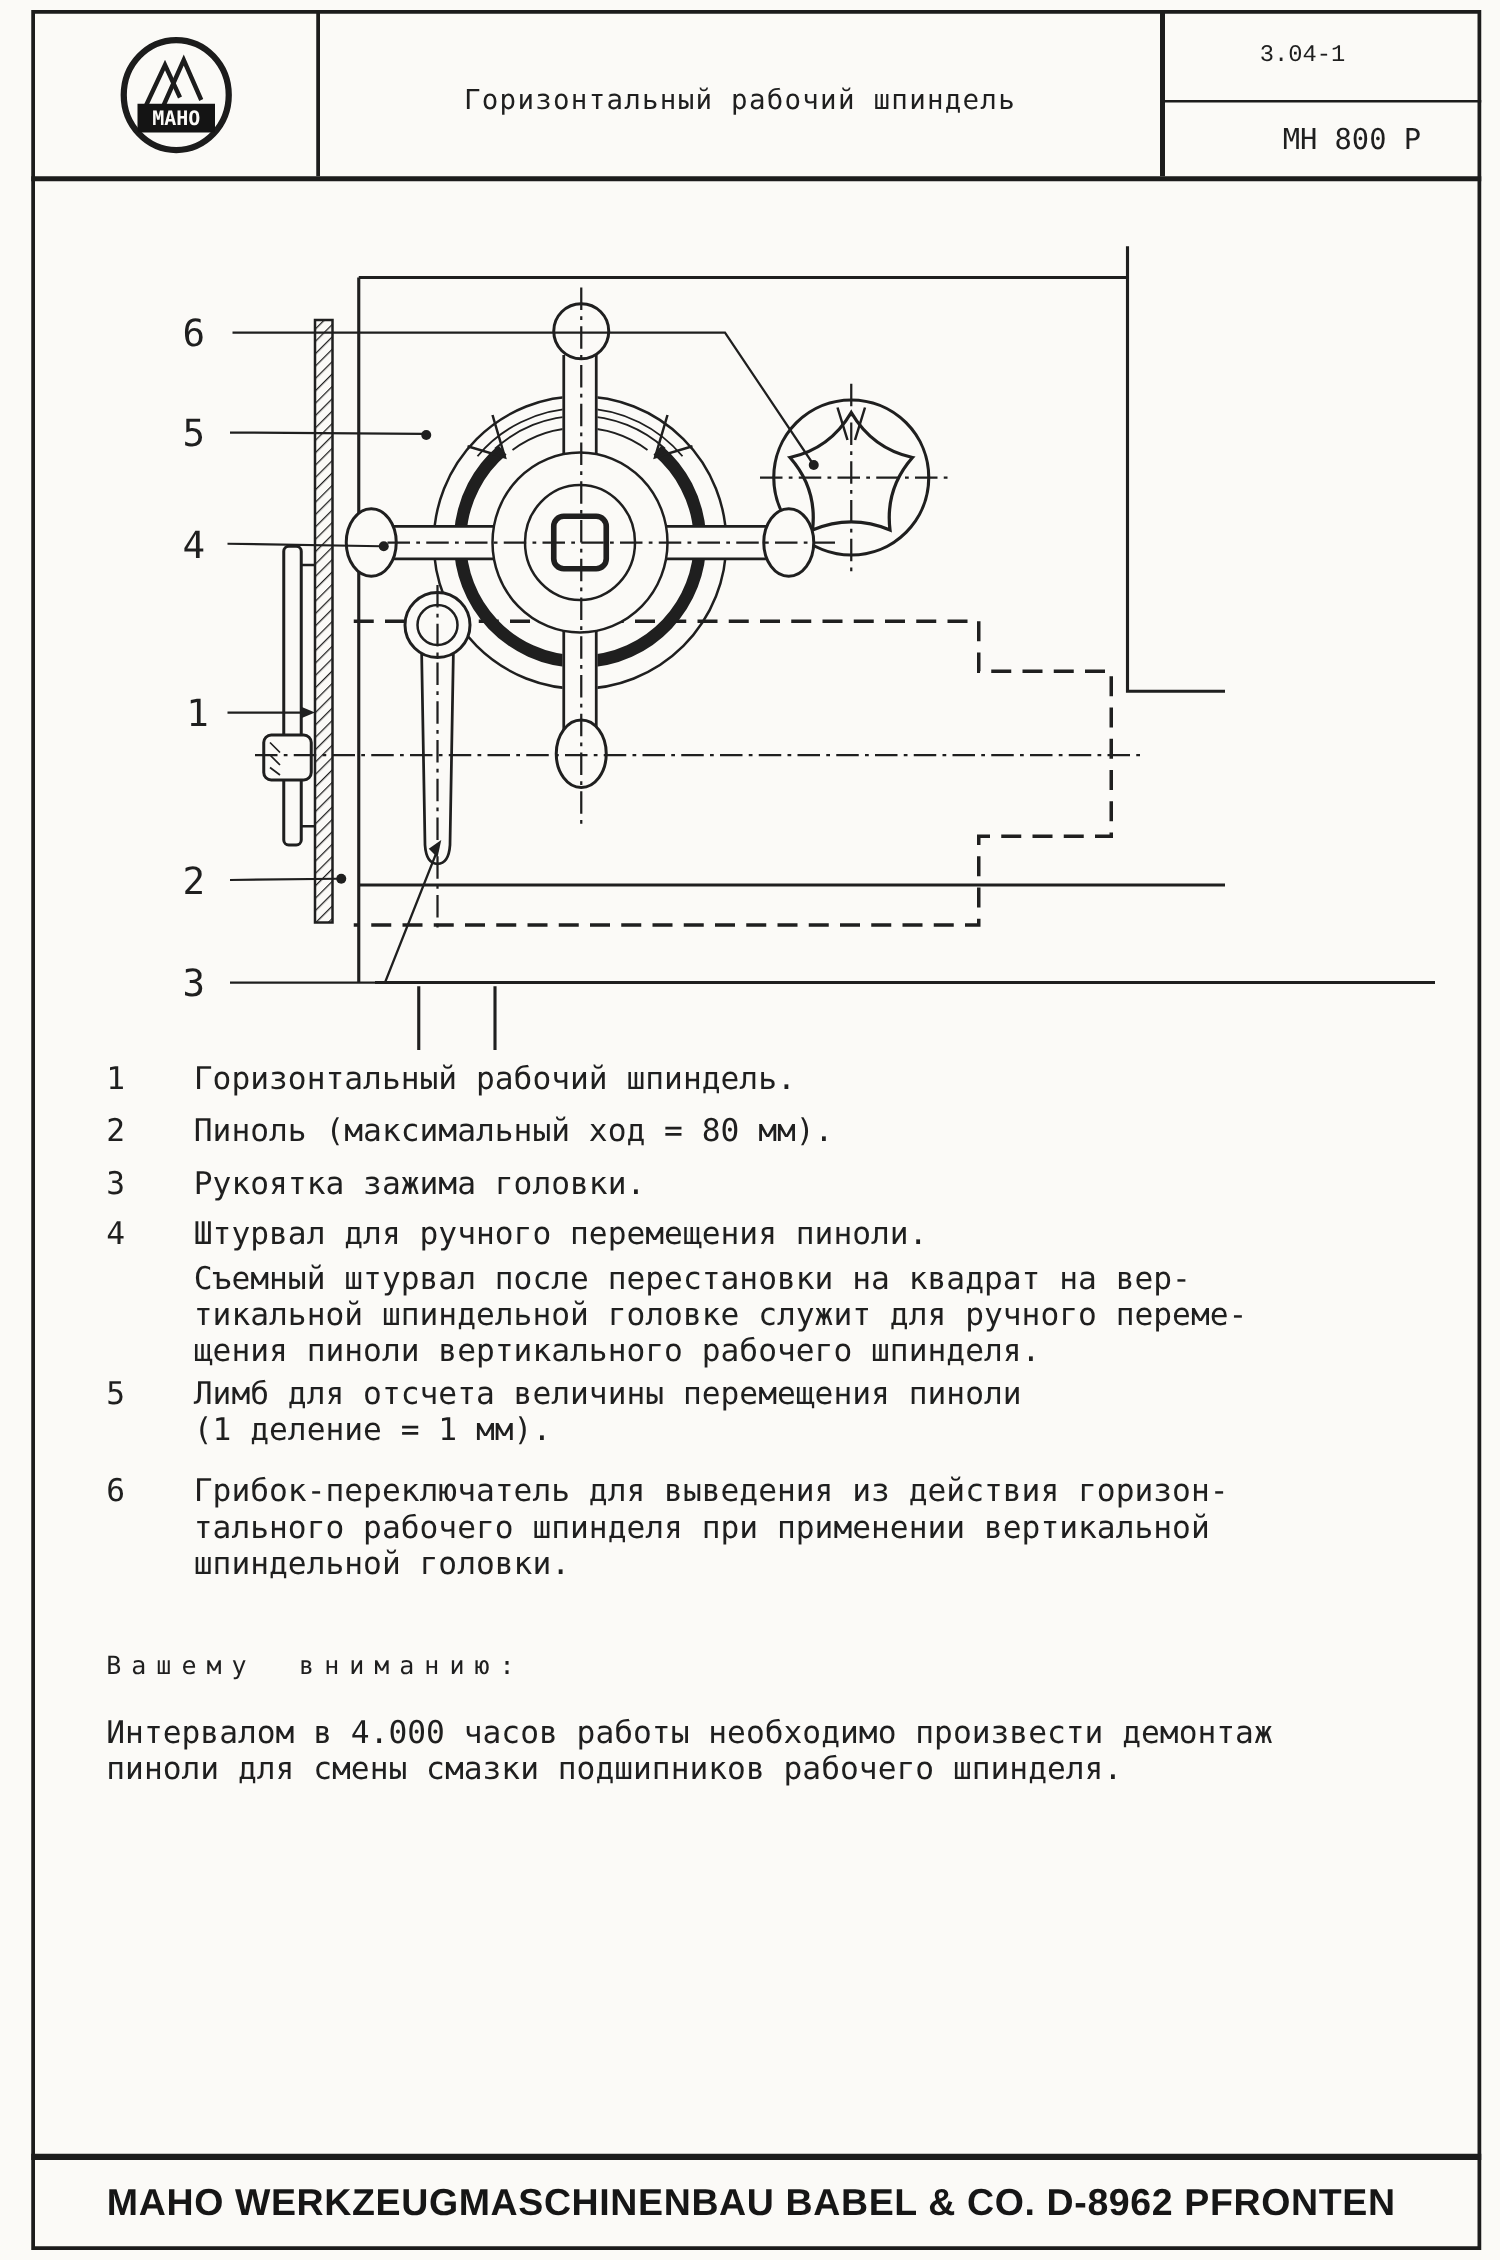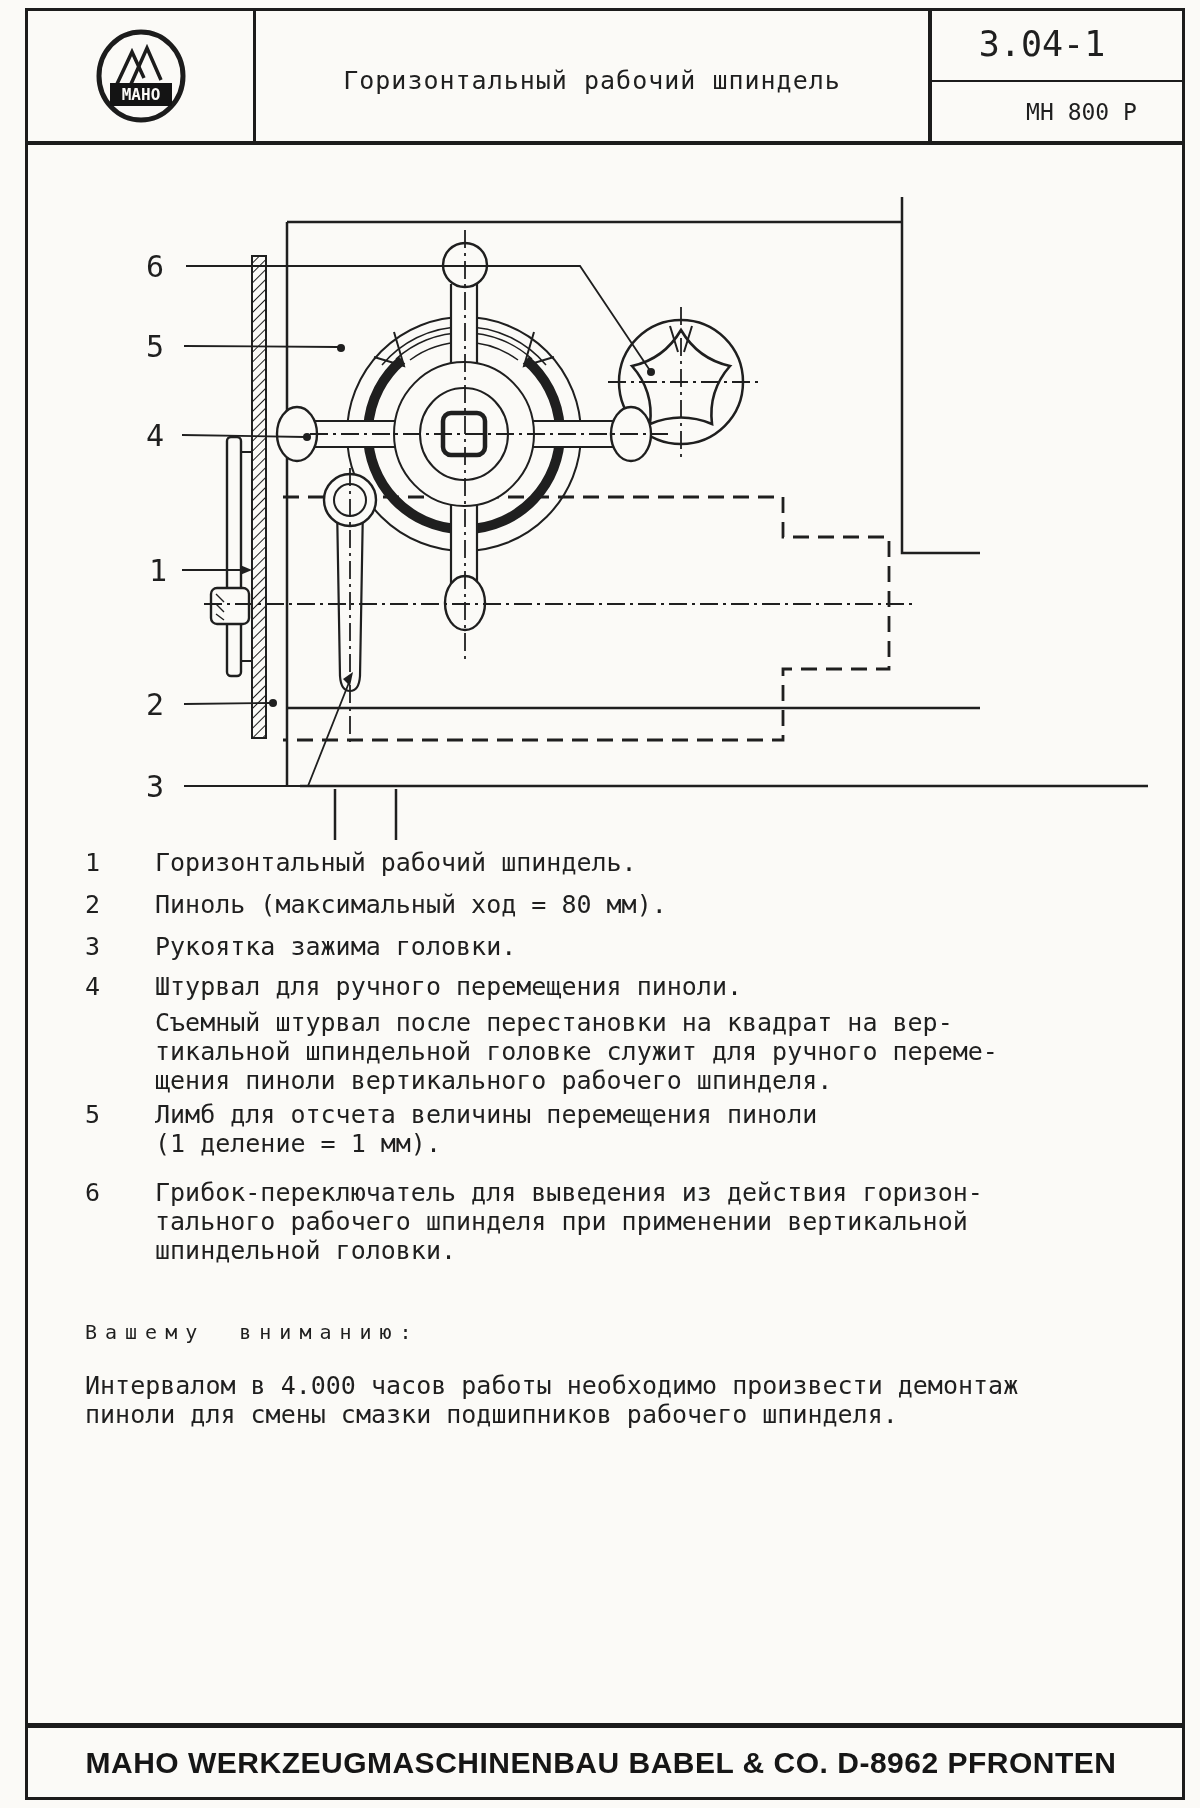--- a/index.html
+++ b/index.html
@@ -6,22 +6,22 @@
   #page{position:relative;width:1200px;height:1808px;background:#fbfaf7;overflow:hidden;
         font-family:"DejaVu Sans Mono","Liberation Mono",monospace;color:#1f1f1f;}
   .abs{position:absolute;}
   #page-border{left:25px;top:8px;width:1160px;height:1792px;border:3.5px solid #1c1c1c;box-sizing:border-box;}
   #header-sep{left:25px;top:141px;width:1160px;height:4px;background:#1c1c1c;}
   #v-div-logo{left:253px;top:8px;width:3px;height:133px;background:#1c1c1c;}
   #v-div-num{left:928px;top:8px;width:4px;height:133px;background:#1c1c1c;}
   #num-sep{left:932px;top:80px;width:253px;height:2px;background:#1c1c1c;}
   #logo-cell{left:28px;top:11px;width:225px;height:130px;display:flex;align-items:center;justify-content:center;}
   #title-cell{left:256px;top:11px;width:672px;height:139px;display:flex;align-items:center;justify-content:center;
-              font-size:25px;letter-spacing:1px;}
-  #docnum-cell{left:932px;top:8px;width:220px;height:72px;display:flex;align-items:center;justify-content:center;font-size:35px;}
+              font-size:22px;letter-spacing:1px;}
+  #docnum-cell{left:932px;top:8px;width:220px;height:72px;display:flex;align-items:center;justify-content:center;font-size:19px;font-family:Liberation Mono, monospace;}
   #machine-cell{left:932px;top:82px;width:275px;height:59px;display:flex;align-items:center;justify-content:center;font-size:23px;padding-left:12px;}
   .lg-row{display:flex;left:85px;font-size:25px;line-height:29px;}
   .lg-num{width:70px;flex:none;}
   .lg-text{white-space:pre-line;}
   #item4-note{left:155px;top:1008px;font-size:25px;line-height:29px;white-space:pre-line;}
   #attention-heading{left:85px;top:1320px;font-size:20px;letter-spacing:8px;word-spacing:14px;}
   .para{left:85px;font-size:25px;line-height:29px;white-space:pre-line;}
   #para1{top:1371px;}
   #para2{top:1438px;}
   #footer-sep{left:25px;top:1723px;width:1160px;height:5px;background:#1c1c1c;}

